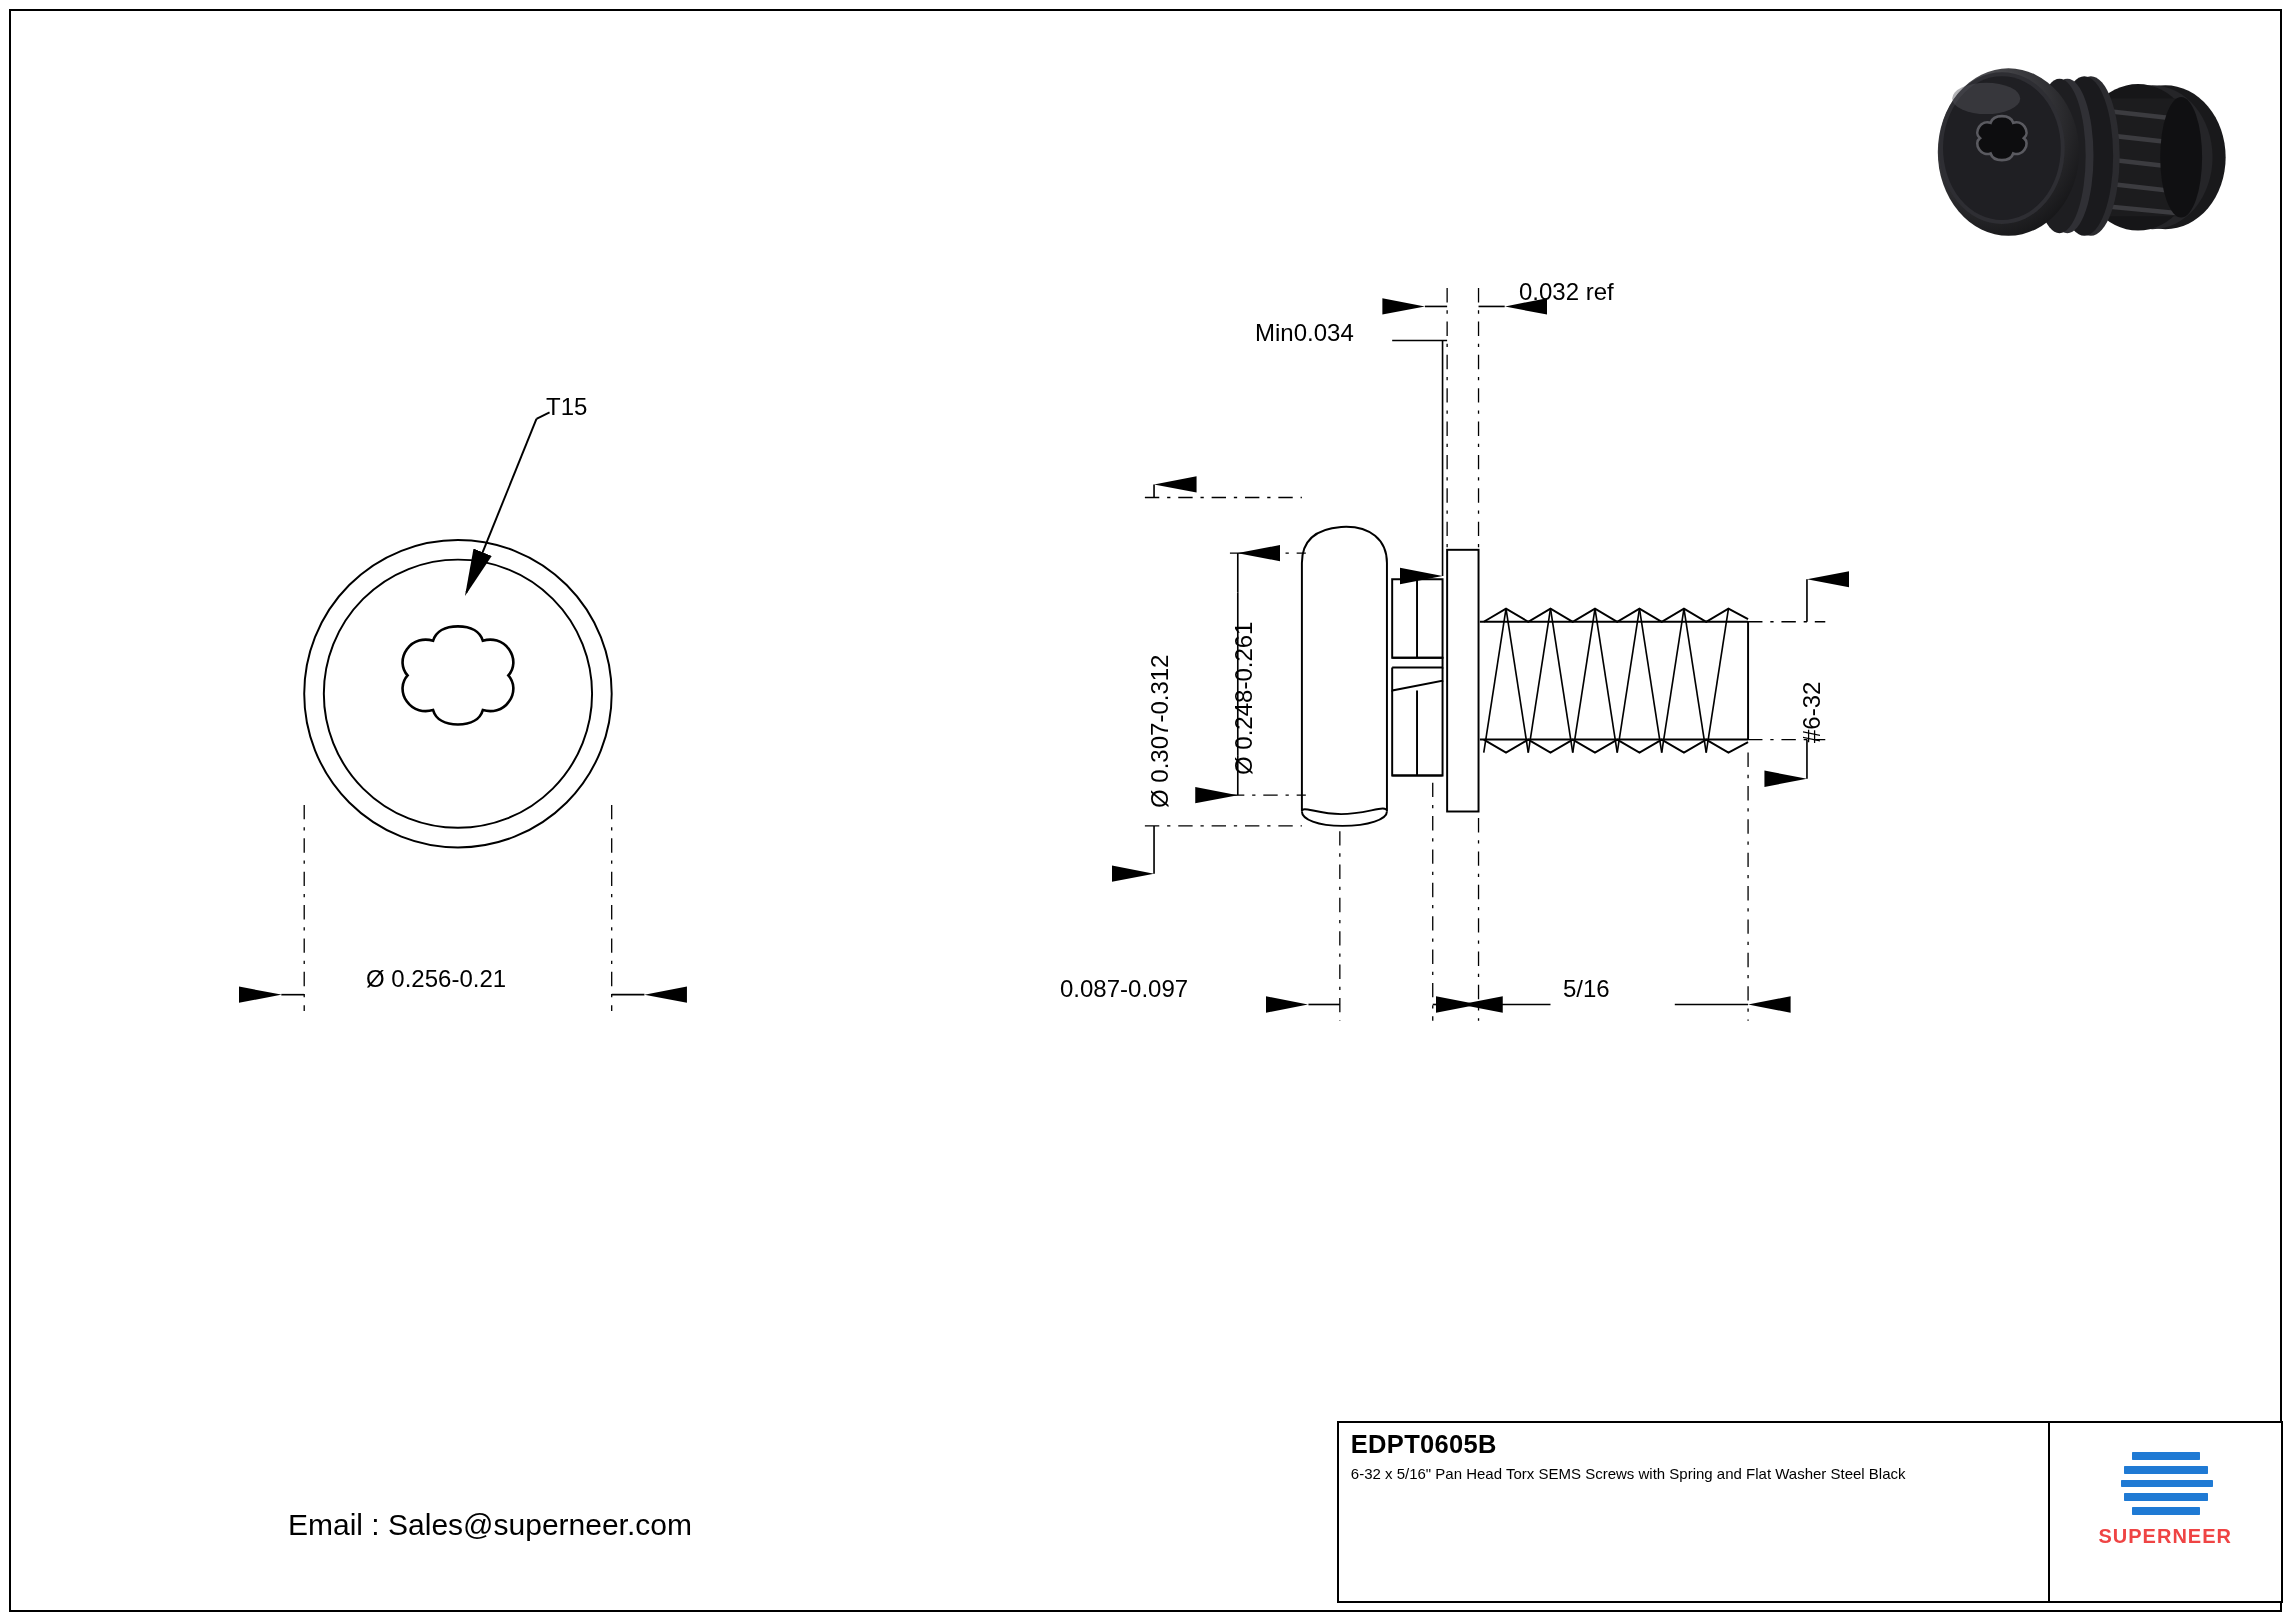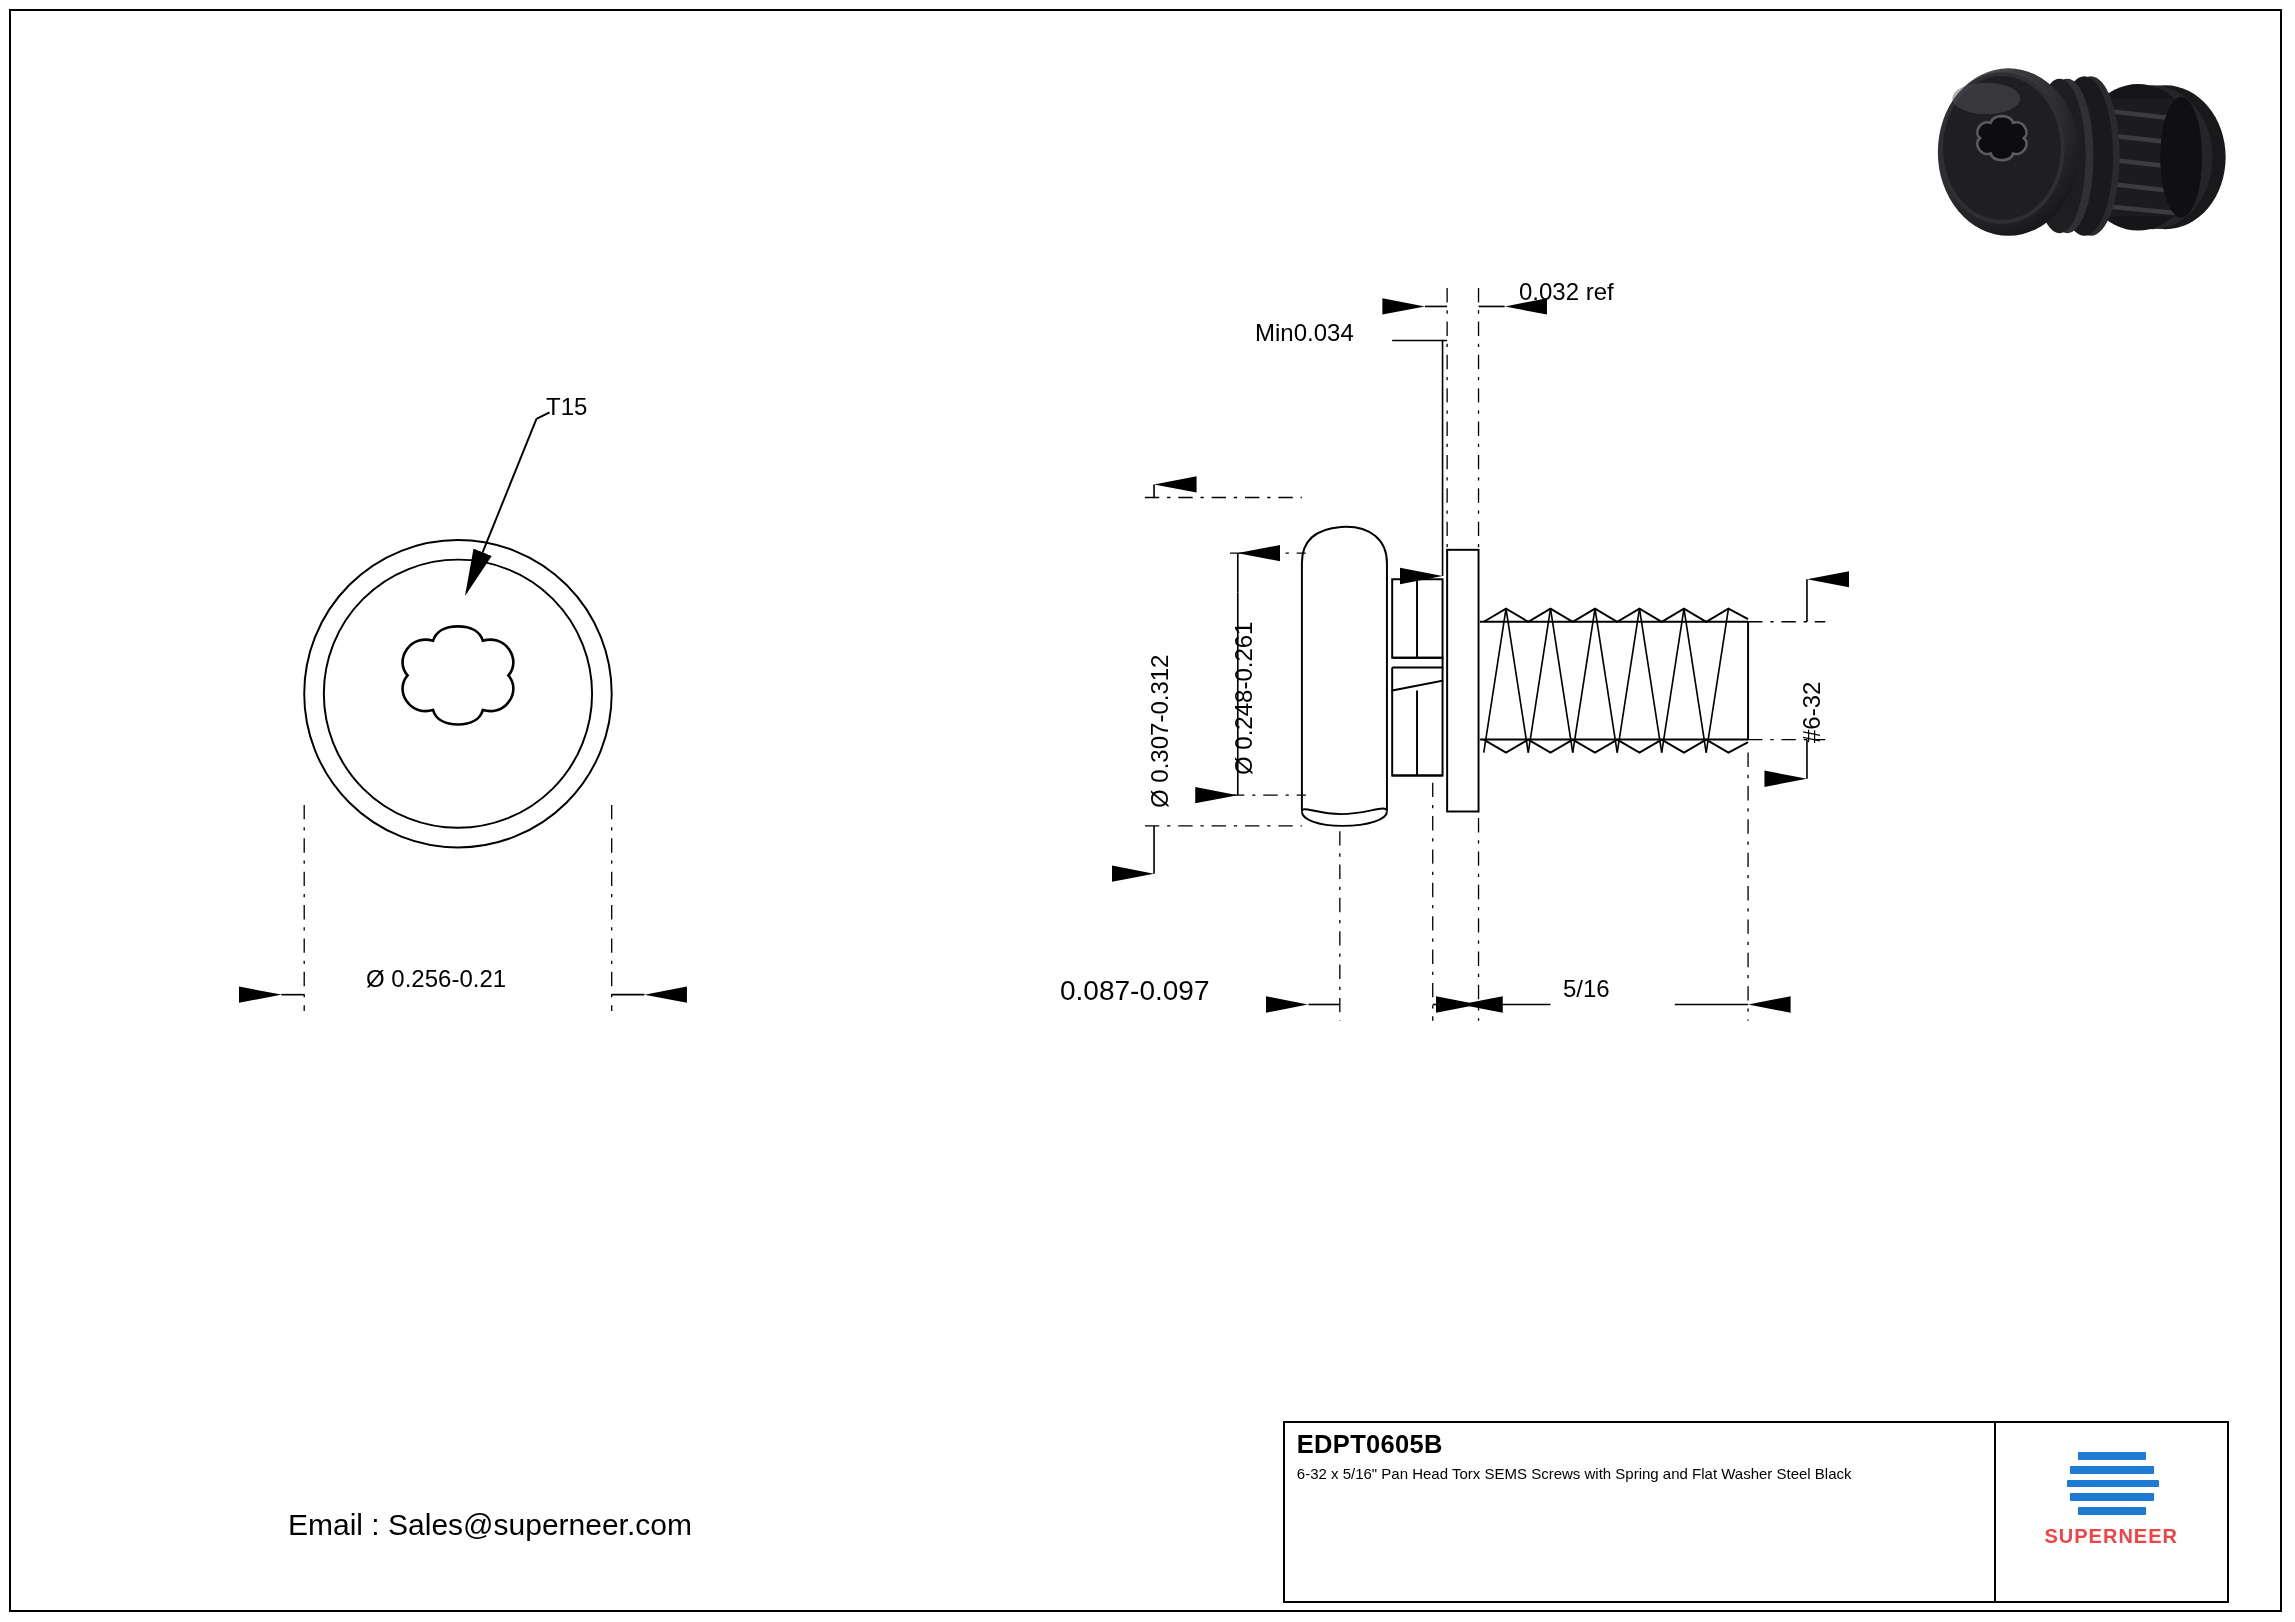--- a/index.html
+++ b/index.html
@@ -43,21 +43,21 @@
     white-space: nowrap;
     transform-origin: 0 0;
     transform: rotate(-90deg);
     font-family: "Liberation Sans", sans-serif;
     color: #000;
   }
 
   
   .titleblock {
     position: absolute;
-    left: 1283px;
+    left: 1337px;
     top: 1421px;
     width: 946px;
     height: 182px;
     border: 2px solid #000;
     box-sizing: border-box;
     background: #fff;
     display: flex;
   }
   .tb-left {
     width: 712px;
@@ -351,21 +351,21 @@
   <div class="txt" style="left:1519px; top:278px; font-size:24px;">0.032 ref</div>
 
   <div class="txt" style="left:1255px; top:319px; font-size:24px;">Min0.034</div>
 
   <div class="vtxt" style="left:1146px; top:808px; font-size:24px;">Ø 0.307-0.312</div>
 
   <div class="vtxt" style="left:1230px; top:775px; font-size:24px;">Ø 0.248-0.261</div>
 
   <div class="vtxt" style="left:1798px; top:743px; font-size:24px;">#6-32</div>
 
-  <div class="txt" style="left:1060px; top:975px; font-size:28px;">0.087-0.097</div>
+  <div class="txt" style="left:1060px; top:975px; font-size:24px;">0.087-0.097</div>
 
   <div class="txt" style="left:1563px; top:975px; font-size:24px;">5/16</div>
 
   <div class="email">Email : Sales@superneer.com</div>
 
   <div class="titleblock">
     <div class="tb-left">
       <div class="tb-code">EDPT0605B</div>
       <div class="tb-desc">6-32 x 5/16" Pan Head Torx SEMS Screws with Spring and Flat Washer Steel Black</div>
     </div>

